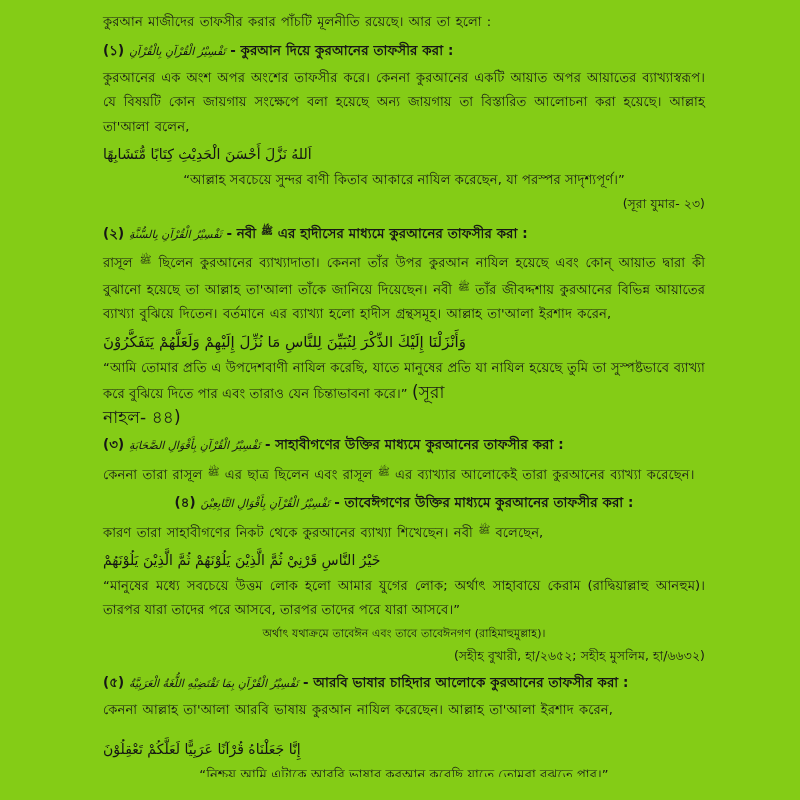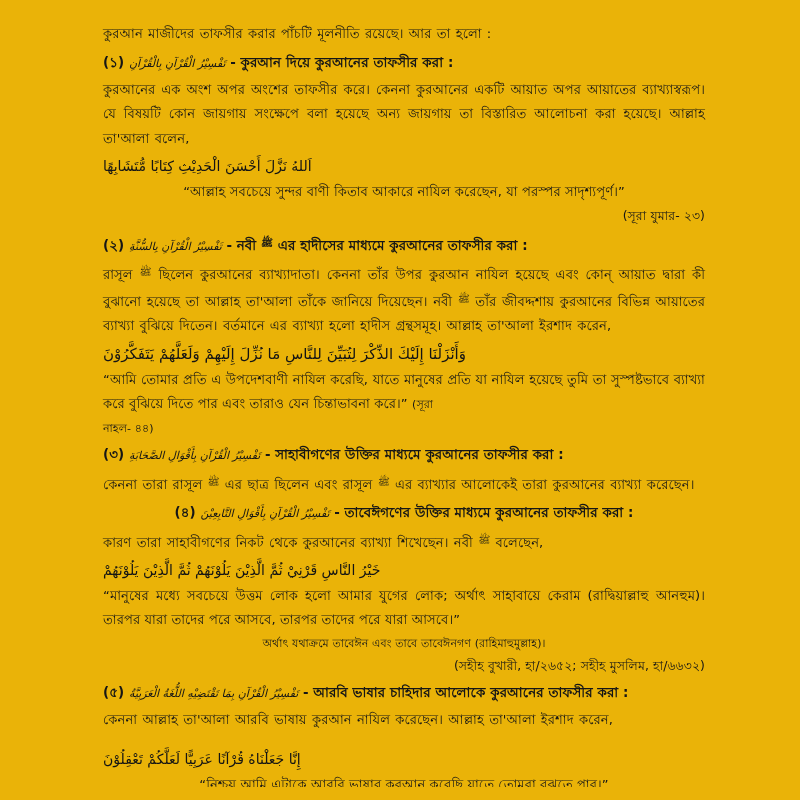--- a/index.html
+++ b/index.html
@@ -11,23 +11,23 @@
     width: 800px;
     height: 800px;
     overflow: hidden;
     font-family: "Liberation Serif", "DejaVu Serif", serif;
     color: #171717;
   }
   .page {
     position: relative;
     width: 800px;
     height: 800px;
-    background: #eab308;
+    background: #84cc16;
     box-sizing: border-box;
-    padding: 22px 95px 0 103px;
+    padding: 10px 95px 0 103px;
   }
   .content {
     width: 602px;
   }
 
   
   .bn {
     font-family: "DejaVu Sans", "Liberation Sans", sans-serif;
     font-size: 13.1px;
     line-height: 24.5px;
@@ -97,21 +97,21 @@
     font-size: 12.4px;
     line-height: 22px;
   }
   .cite-center {
     text-align: center;
     margin: 0;
     font-size: 11px;
     line-height: 22px;
   }
   .small-ref {
-    font-size: 11px;
+    font-size: 17px;
   }
   .sm-sym {
     font-size: 10px;
     vertical-align: 0.35em;
     letter-spacing: 0;
   }
   .clip-bottom {
     height: 14px;
     overflow: hidden;
   }

